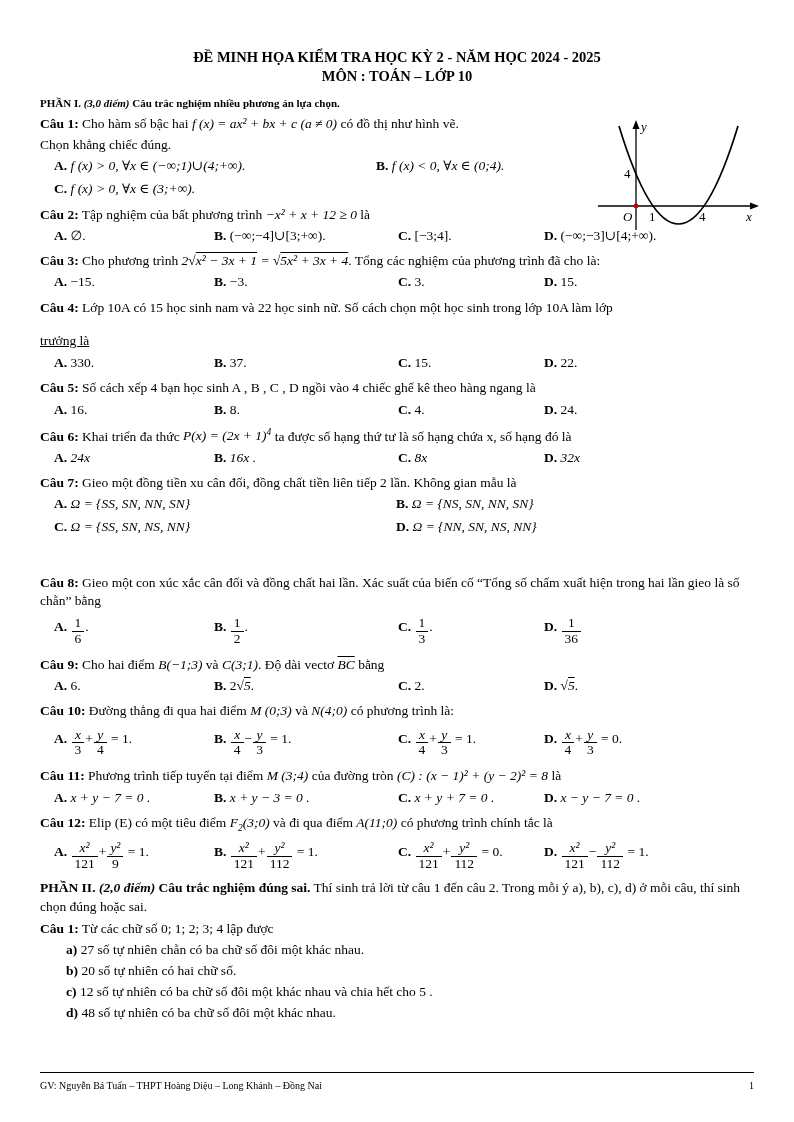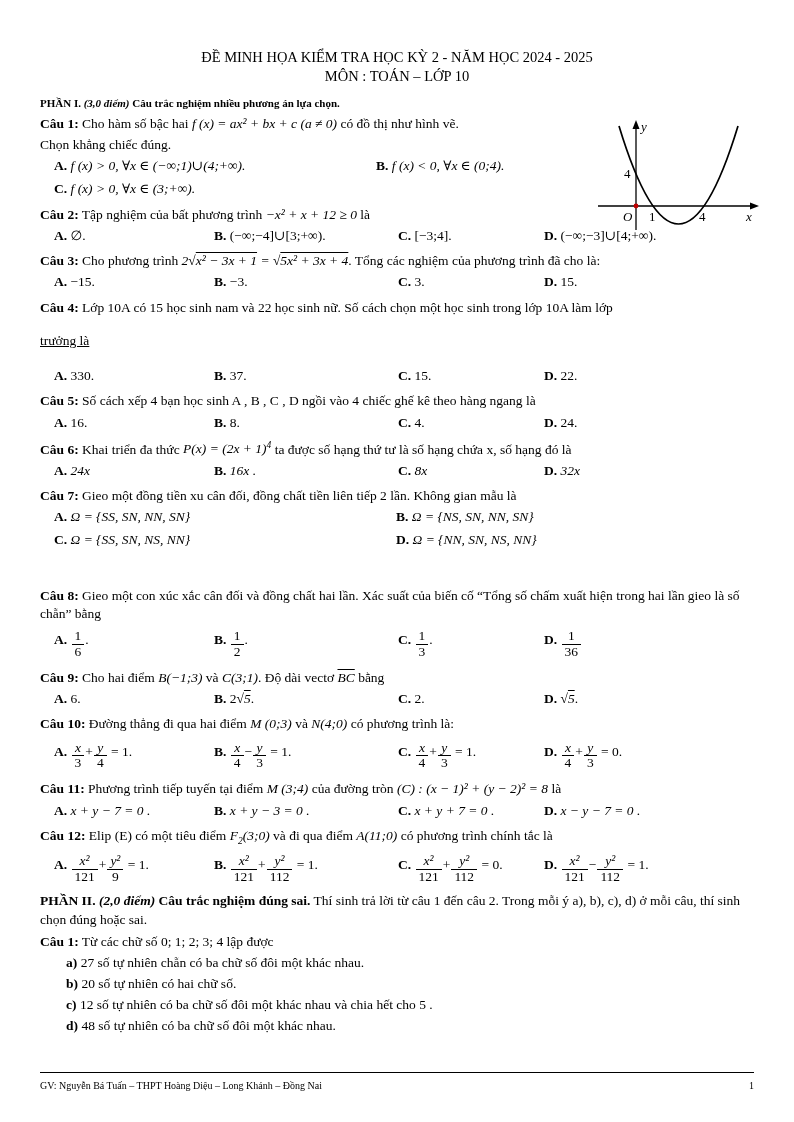--- a/index.html
+++ b/index.html
@@ -2,21 +2,21 @@
 <html><head>
 <meta charset="utf-8">
 <style>
   html,body{margin:0;padding:0;background:#888;}
   .page{
     width:794px;height:1122px;position:relative;background:#fff;
     box-sizing:border-box;padding:48px 40px 0 40px;overflow:hidden;
     font-family:"Liberation Serif","DejaVu Serif",serif;font-size:13.5px;color:#000;
     margin:0 auto;
   }
-  .hdr{text-align:center;font-weight:normal;font-size:14.5px;line-height:1.3;}
+  .hdr{text-align:center;font-weight:bold;font-size:14.5px;line-height:1.3;}
   .sec{margin-top:11px;font-weight:bold;font-size:11px;}
   .it{font-style:italic;}
   .m{font-style:italic;}
   .q{margin-top:5px;line-height:1.5;}
   .qline{margin:1px 0;}
   .q1w{max-width:560px;}
   .ol{font-weight:bold;}
   .optrow{display:grid;padding-left:14px;margin:1px 0 3px 0;line-height:1.5;}
   .c4{grid-template-columns:160px 184px 146px auto;}
   .c2a{grid-template-columns:322px auto;}
@@ -29,21 +29,21 @@
   .fracrow{margin:6px 0 8px 0;}
   sub,sup{font-size:9.5px;}
   .graph{position:absolute;top:118px;right:30px;width:172px;height:118px;}
   .graph text{font-size:13px;font-family:"Liberation Serif","DejaVu Serif",serif;}
   .gi{font-style:italic;}
   .footer{
     position:absolute;left:40px;right:40px;top:1072px;
     border-top:1.5px solid #000;padding-top:7px;
     display:flex;justify-content:space-between;font-size:10px;
   }
-  .gap8{margin-top:15px;}
+  .gap8{margin-top:2px;}
   .gap12{margin-top:13px;text-decoration:underline;}
   .p2item{padding-left:26px;line-height:1.55;}
 </style>
 </head>
 <body>
 
 <div class="page">
 
   <div class="hdr">
     <div>ĐỀ MINH HỌA KIỂM TRA  HỌC KỲ 2  -  NĂM HỌC 2024 - 2025</div>

